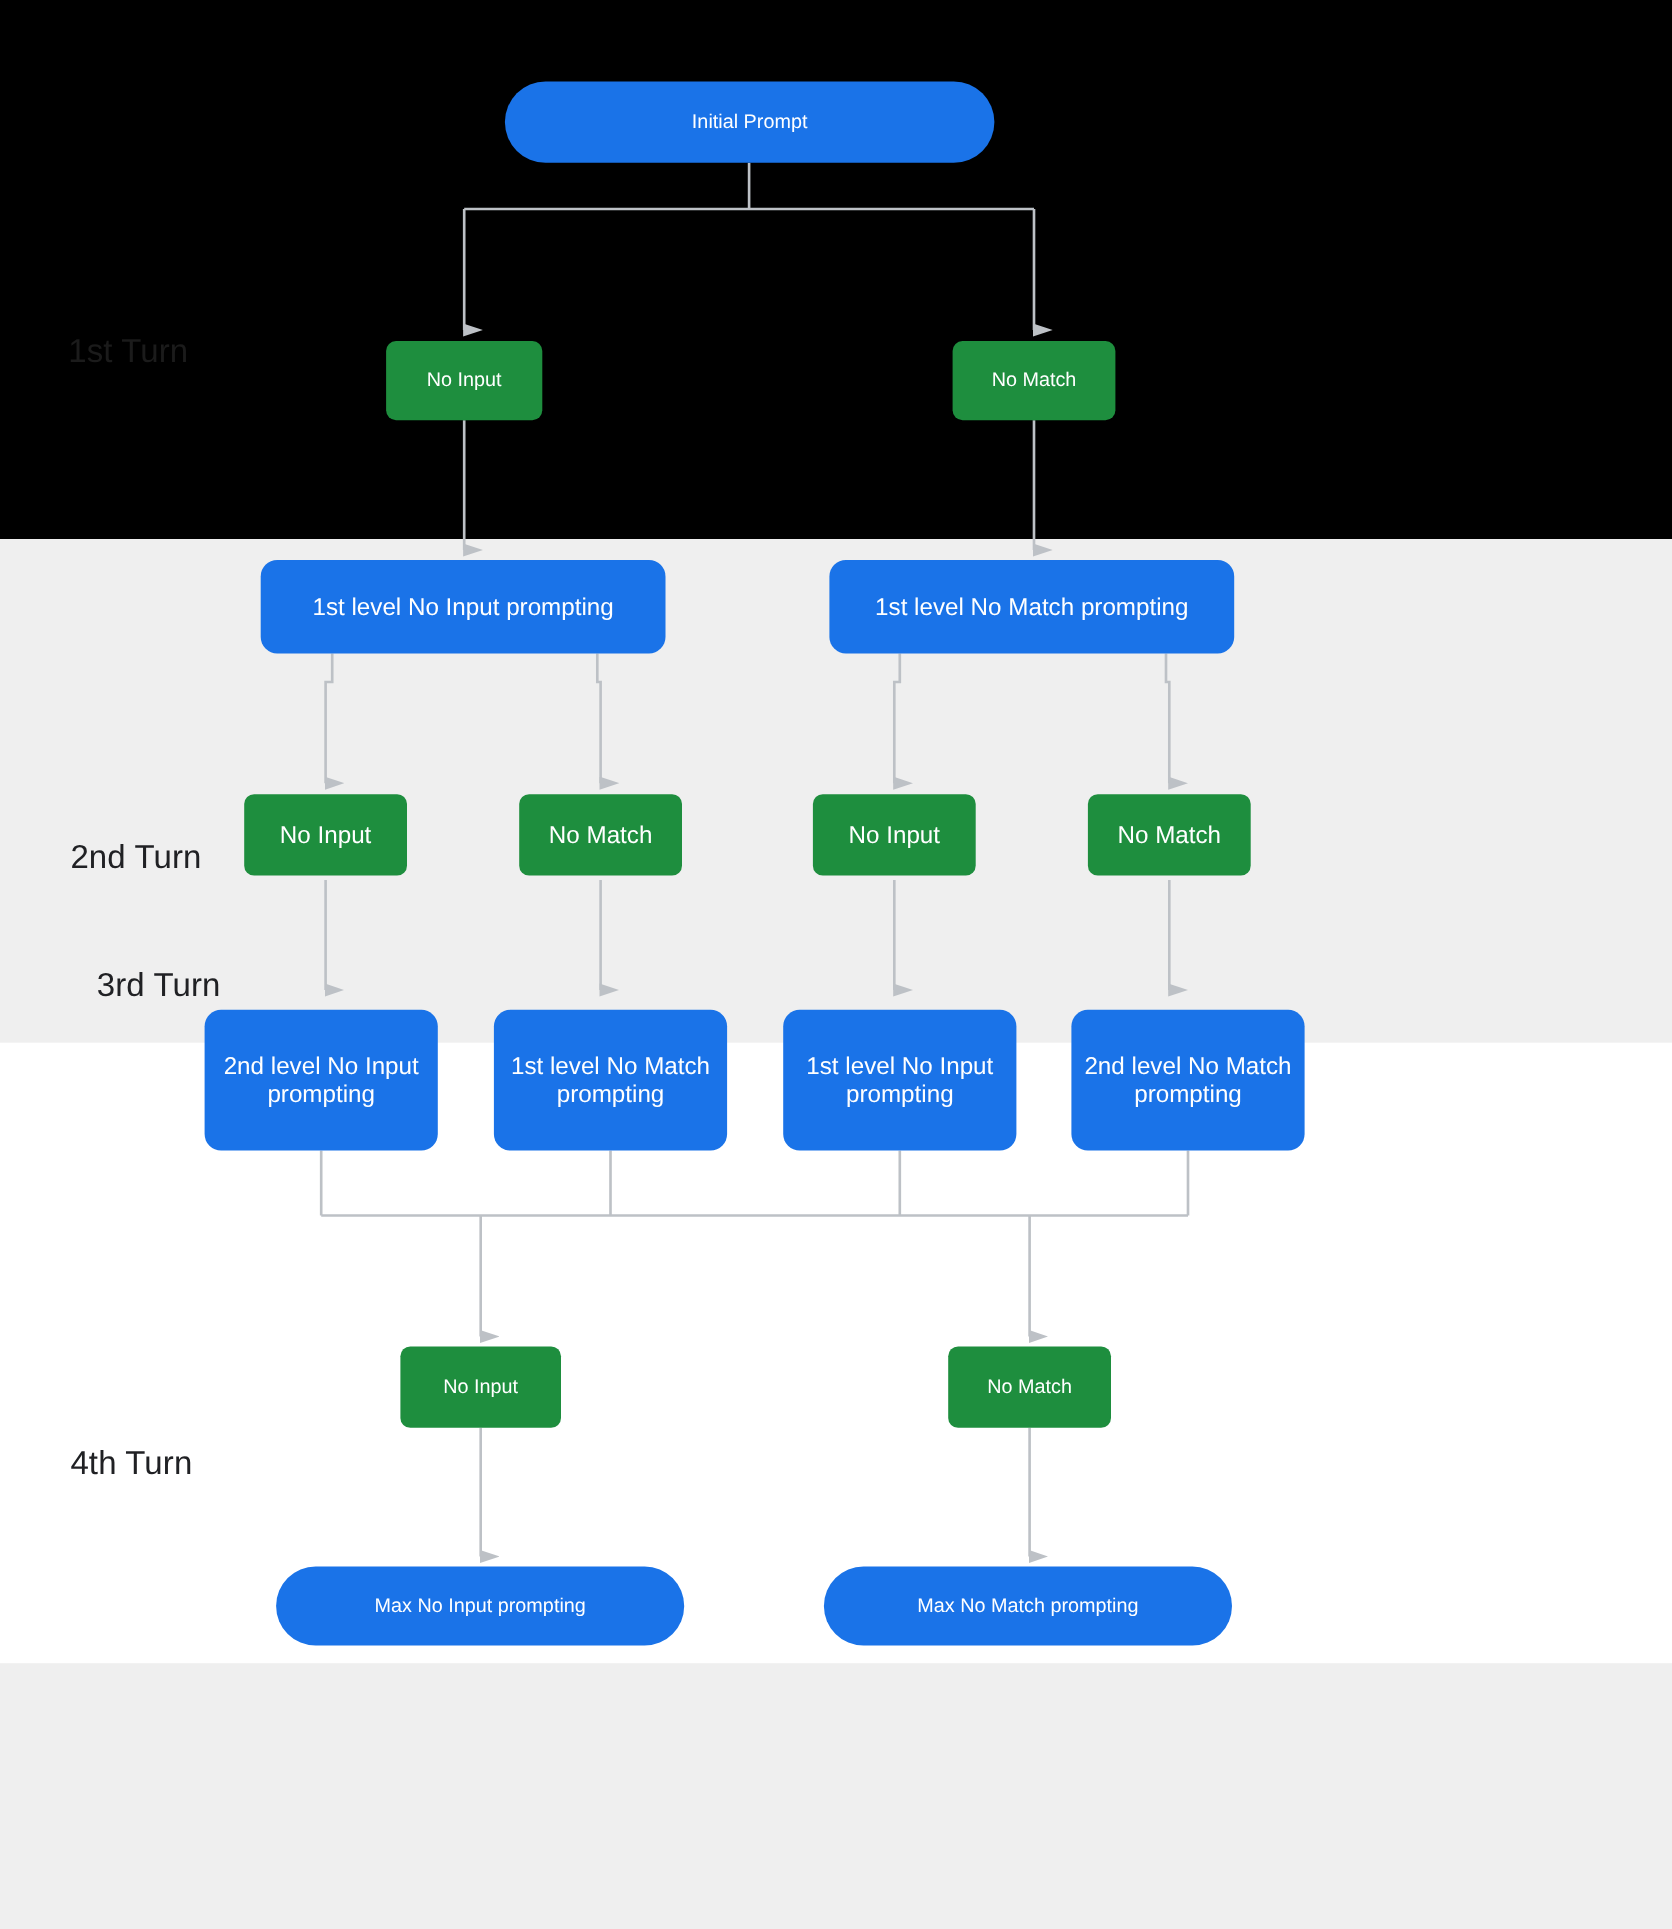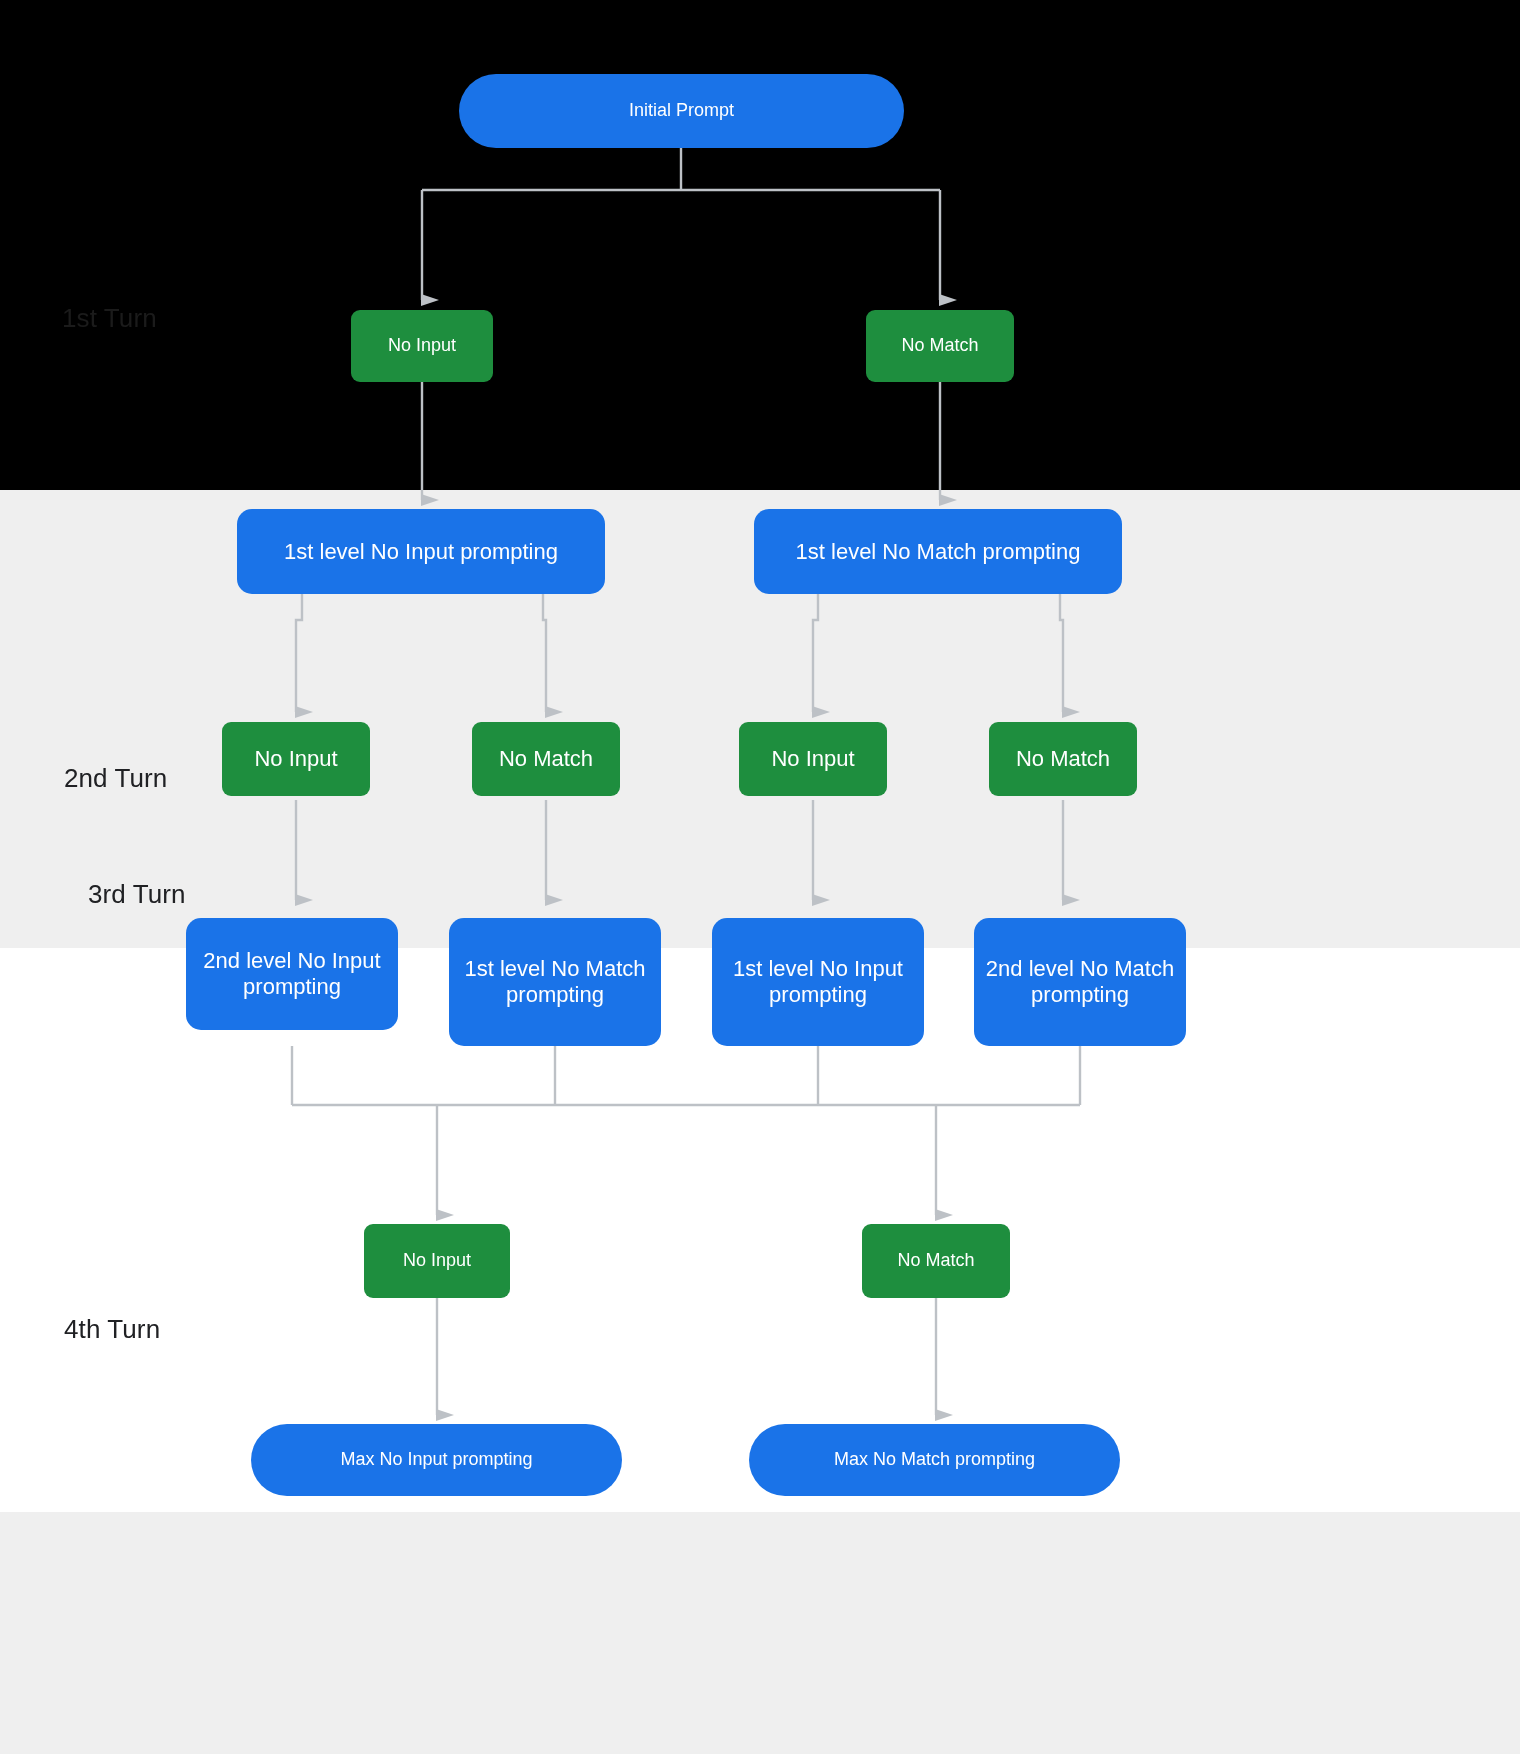--- a/index.html
+++ b/index.html
@@ -17,21 +17,21 @@
   .band-gray1{top:490px;height:458px;background:#efefef;}
   .band-white{top:948px;height:564px;background:#ffffff;}
   .band-gray2{top:1512px;height:242px;background:#efefef;}
 
   
   #wires{position:absolute;left:0;top:0;width:1520px;height:1754px;}
 
   
   .turn-label{
     position:absolute;
-    font-size:26px;
+    font-size:30px;
     letter-spacing:0.1px;
     color:#202124;
     white-space:nowrap;
   }
   .turn-label.on-black{color:#1b1b1b;}
 
   
   .node{
     position:absolute;
     display:flex;
@@ -133,21 +133,21 @@
   <div class="node green rounded-8 fs-25" style="left:472px; top:722px; width:148px; height:74px;">
     <span>No Match</span>
   </div>
   <div class="node green rounded-8 fs-25" style="left:739px; top:722px; width:148px; height:74px;">
     <span>No Input</span>
   </div>
   <div class="node green rounded-8 fs-25" style="left:989px; top:722px; width:148px; height:74px;">
     <span>No Match</span>
   </div>
 
-  <div class="node blue rounded-14 fs-25" style="left:186px; top:918px; width:212px; height:112px;">
+  <div class="node blue rounded-14 fs-25" style="left:186px; top:918px; width:212px; height:128px;">
     <span>2nd level No Input prompting</span>
   </div>
   <div class="node blue rounded-14 fs-25" style="left:449px; top:918px; width:212px; height:128px;">
     <span>1st level No Match prompting</span>
   </div>
   <div class="node blue rounded-14 fs-25" style="left:712px; top:918px; width:212px; height:128px;">
     <span>1st level No Input prompting</span>
   </div>
   <div class="node blue rounded-14 fs-25" style="left:974px; top:918px; width:212px; height:128px;">
     <span>2nd level No Match prompting</span>

